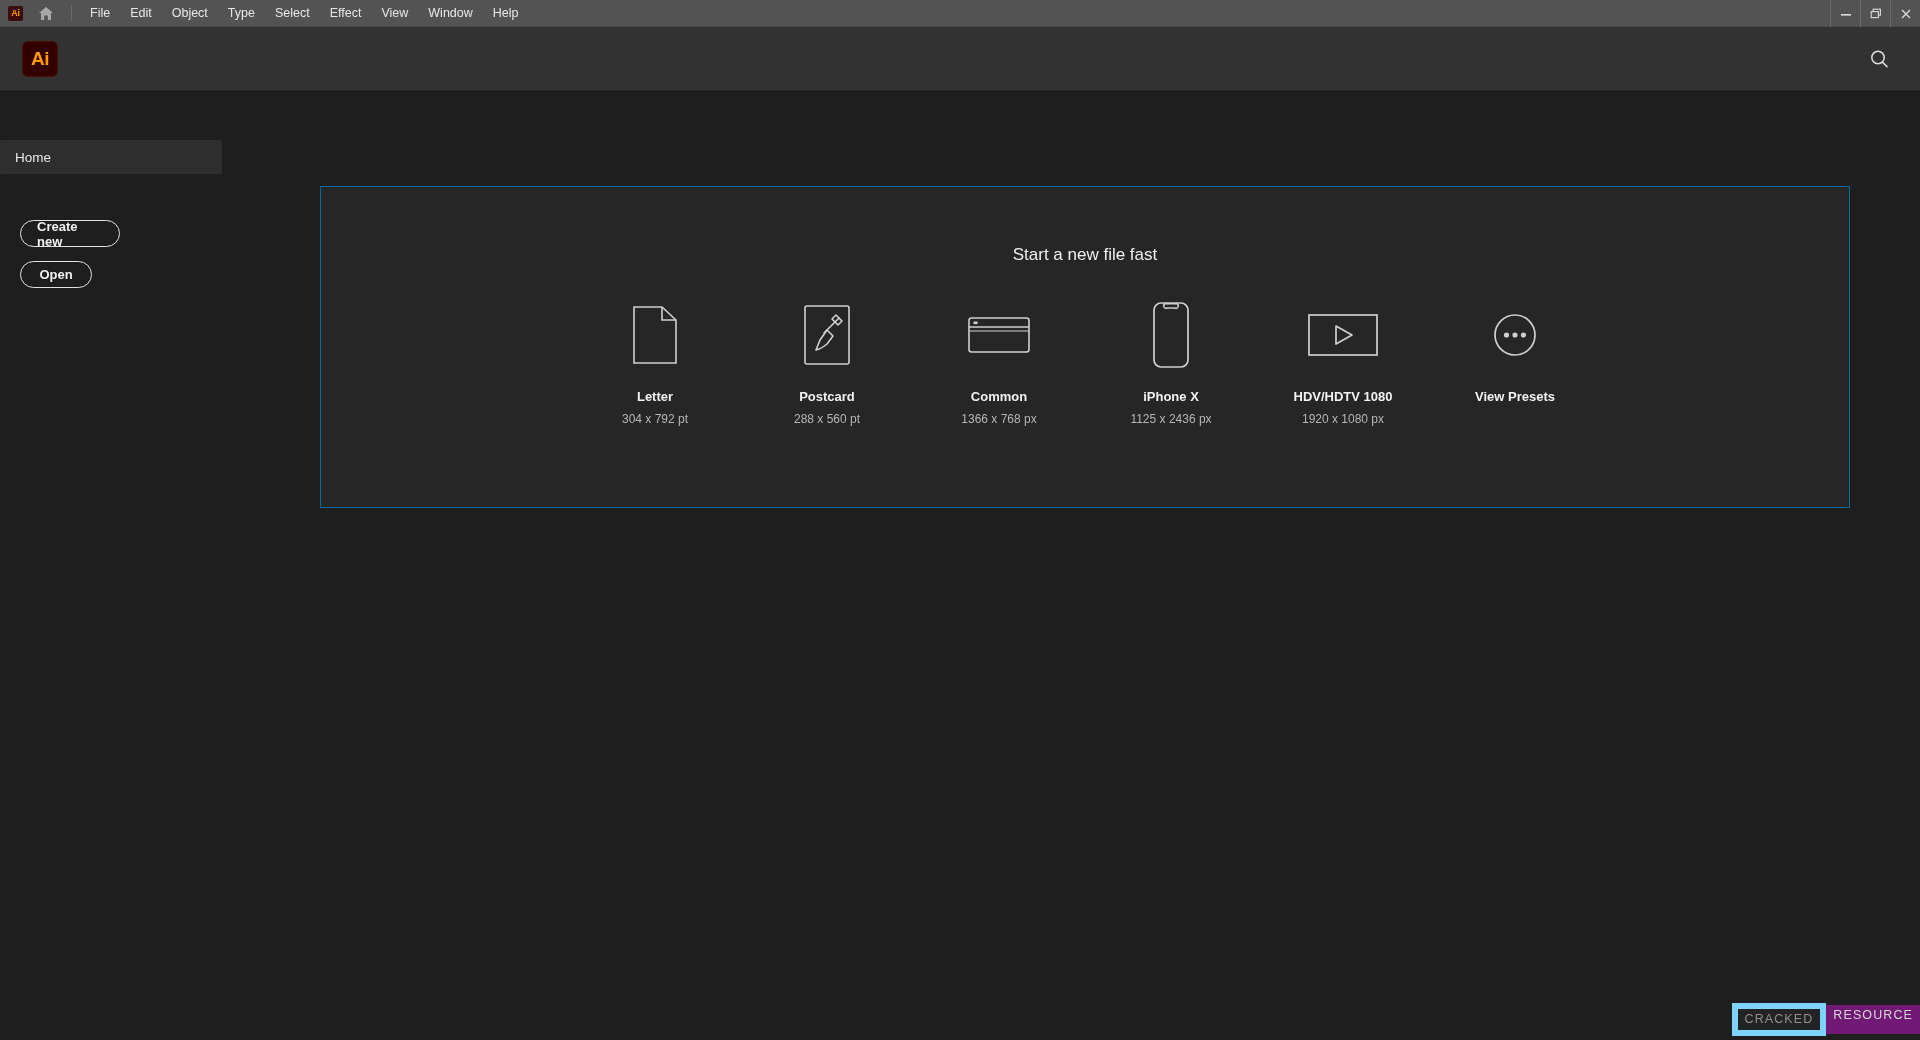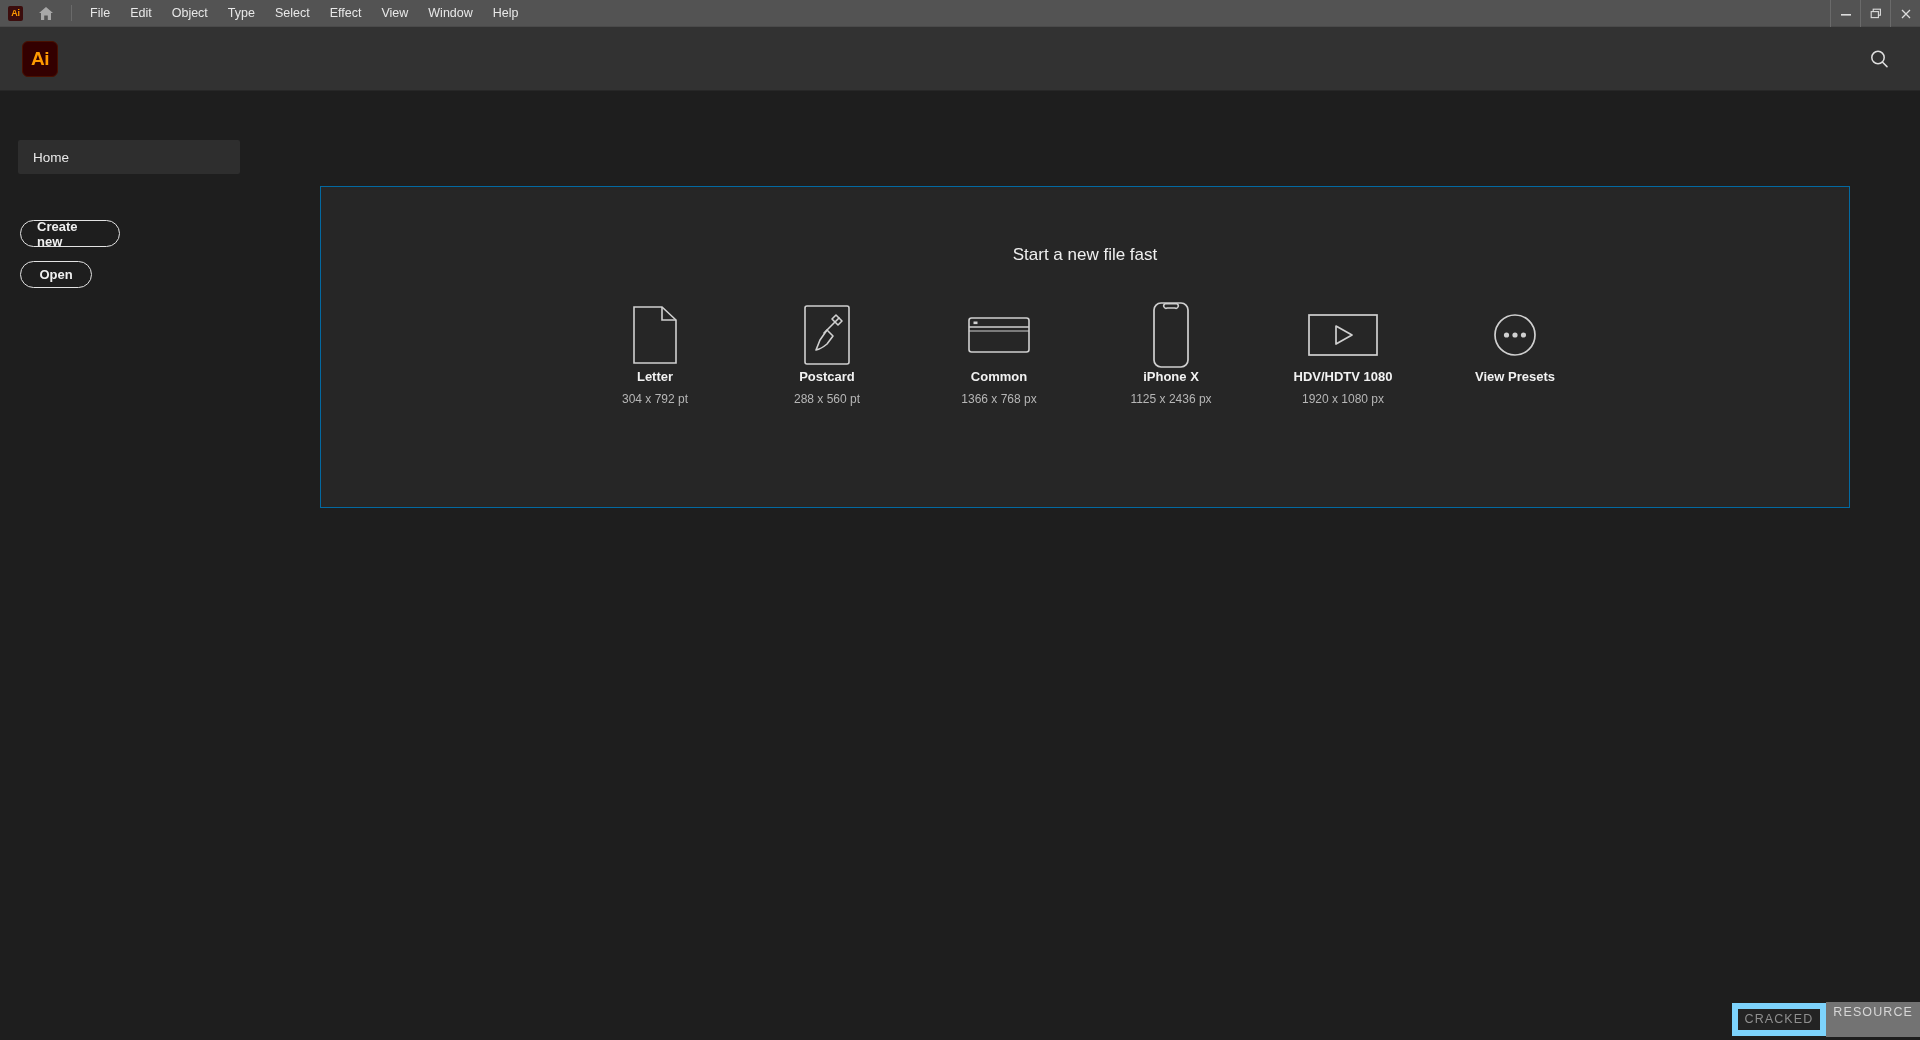--- a/index.html
+++ b/index.html
@@ -123,21 +123,20 @@
     position: absolute;
     top: 0; left: 0;
     width: 260px;
     height: 948px;
     padding-top: 48px;
   }
 
   .nav-item {
     width: 222px;
     height: 34px;
-    margin-left: 18px;
     display: flex;
     align-items: center;
     padding-left: 15px;
     color: #e9e9e9;
     font-size: 13.5px;
     border-radius: 2px;
   }
   .nav-item.active { background: #2e2e2e; }
 
   .side-actions { margin-top: 46px; margin-left: 20px; }
@@ -196,21 +195,21 @@
   }
 
   .preset-icon {
     height: 68px;
     display: flex;
     align-items: center;
     justify-content: center;
   }
 
   .preset-label {
-    margin-top: 0;
+    margin-top: 20px;
     color: #f2f2f2;
     font-size: 13px;
     font-weight: bold;
     white-space: nowrap;
   }
 
   .preset-size {
     margin-top: 8px;
     color: #b6b6b6;
     font-size: 12px;
@@ -229,23 +228,23 @@
     font-size: 12.5px;
     letter-spacing: 1.1px;
   }
   .wm-a {
     background: #232323;
     color: #8f8f8f;
     padding: 3px 7px 4px 7px;
     border: 6px solid #7dd3fc;
   }
   .wm-b {
-    background: #737373;
+    background: #701a75;
     color: #d7d7d7;
-    padding: 3px 7px 18px 7px;
+    padding: 3px 7px 12px 7px;
   }
 
   svg { display: block; }
 </style>
 </head>
 <body>
 
 <div class="titlebar">
 
   <div class="ai-mini-logo">Ai</div>

